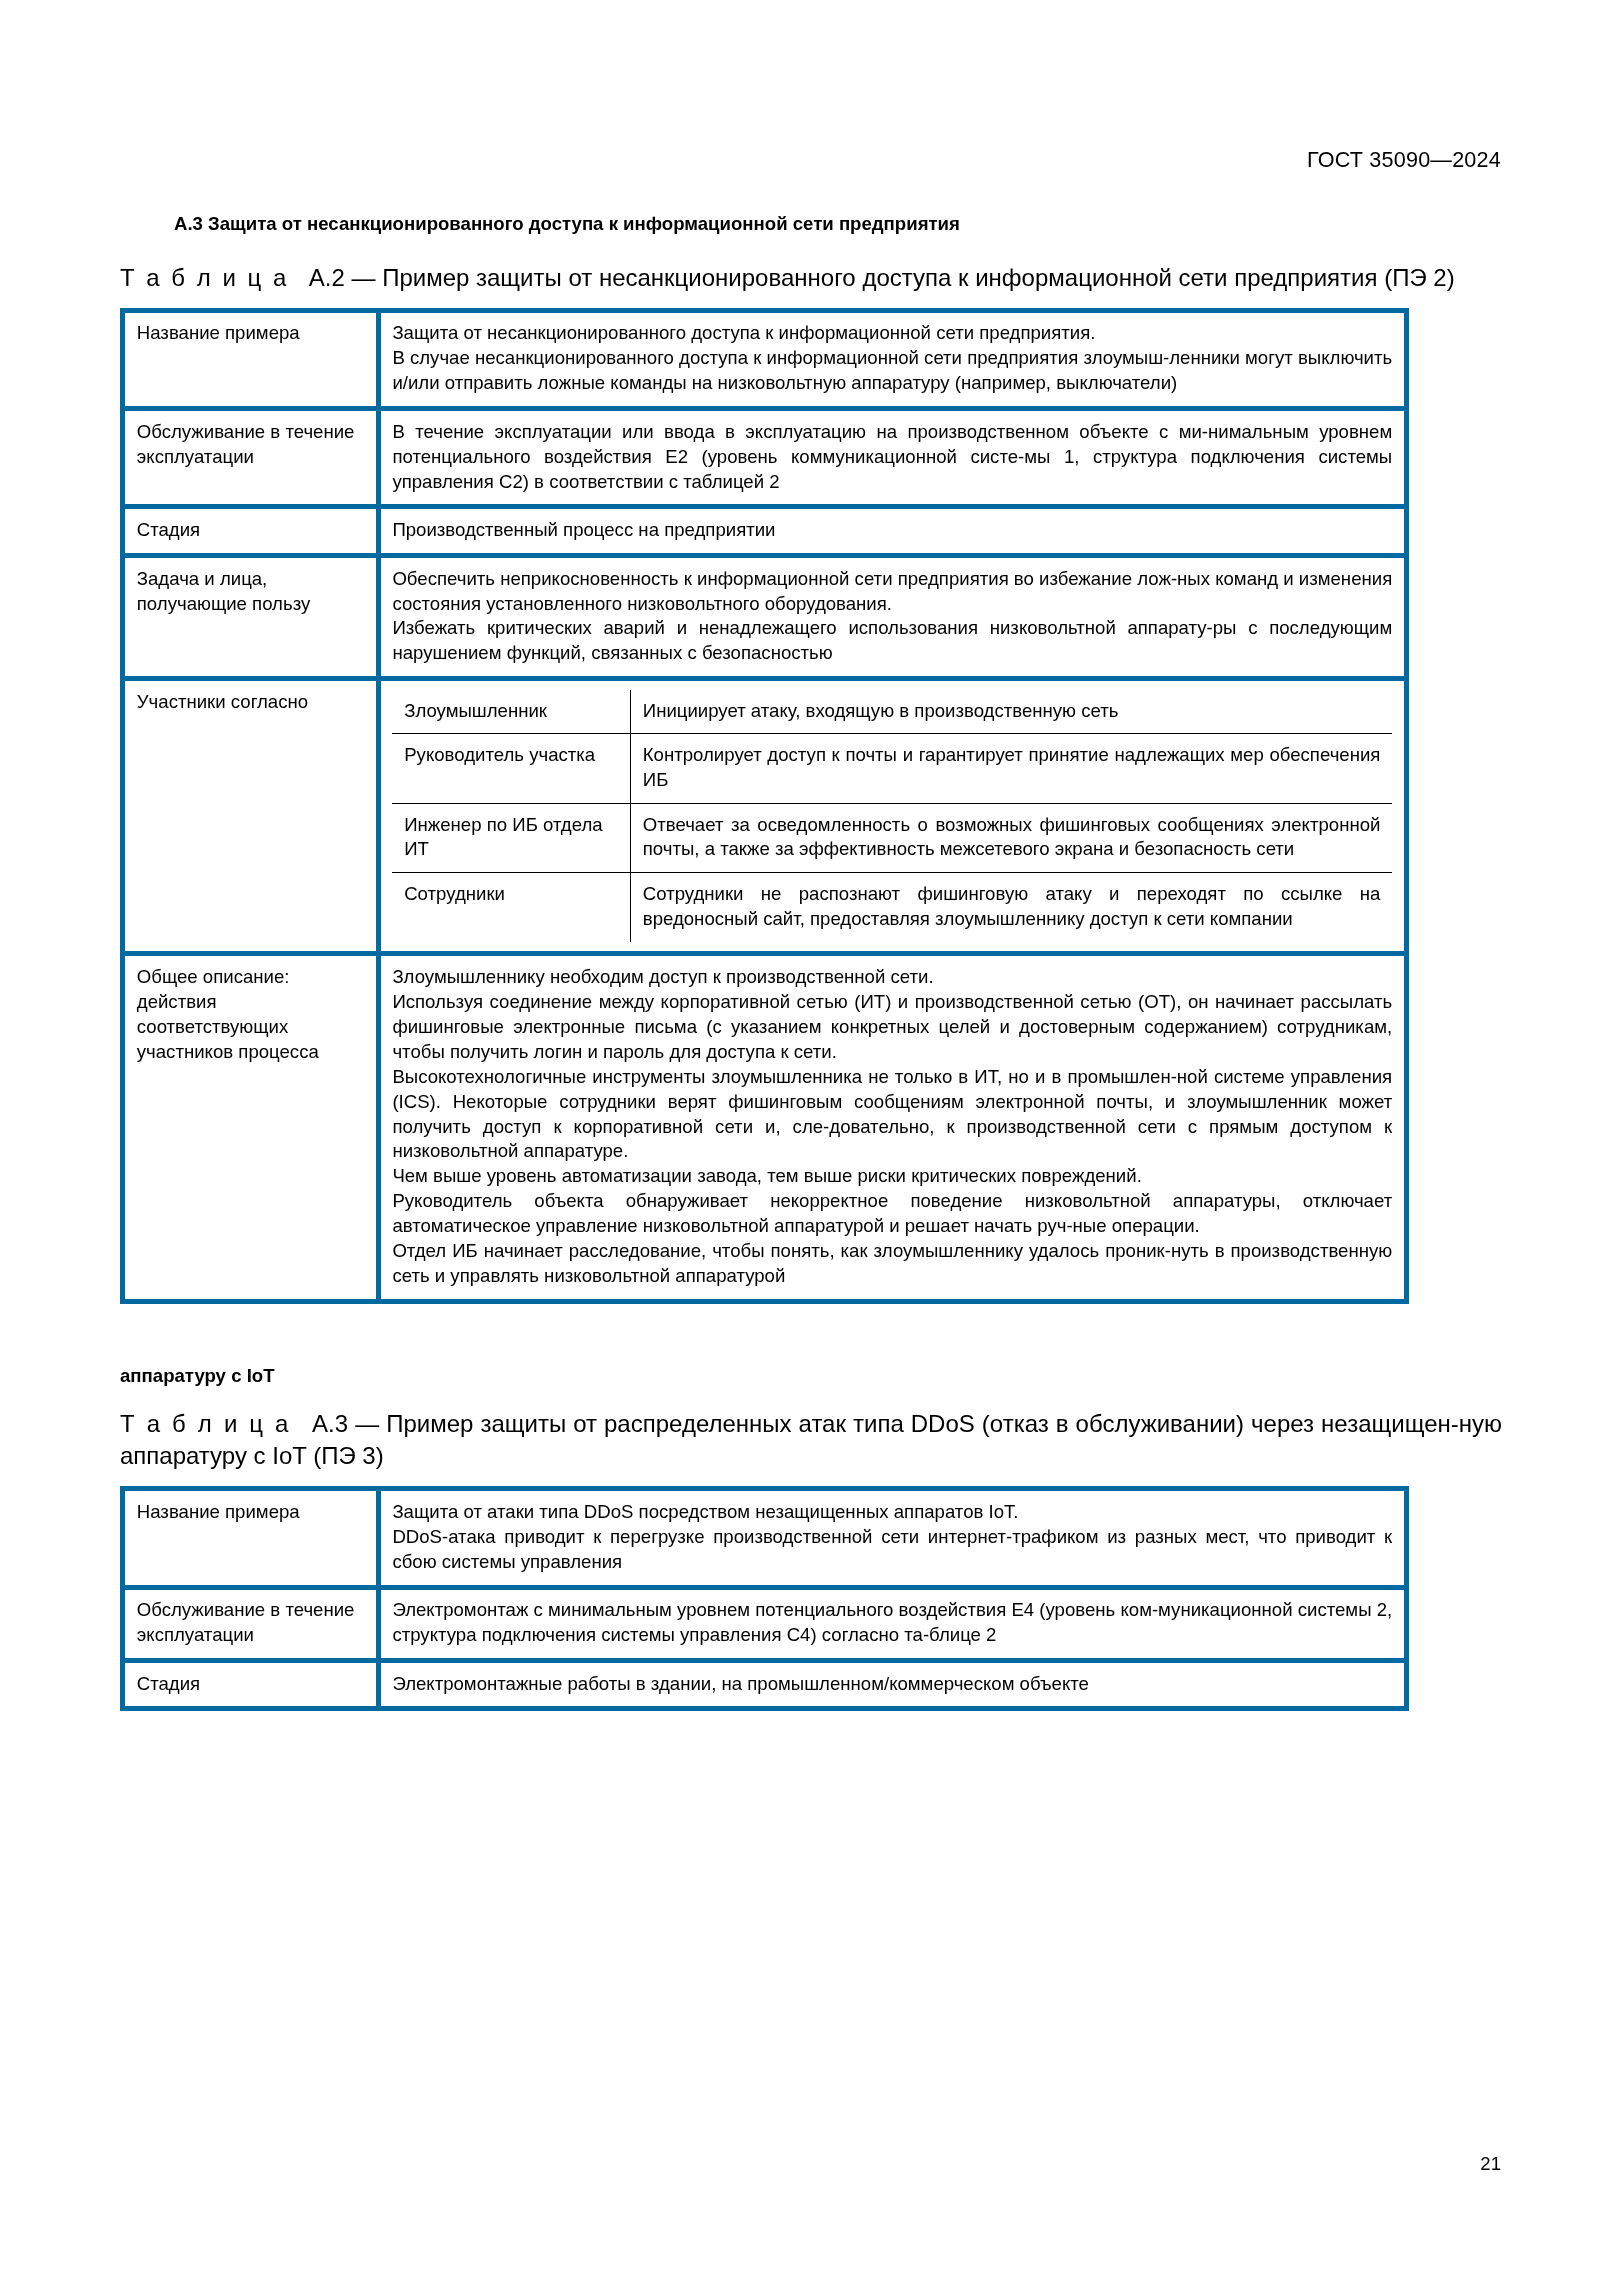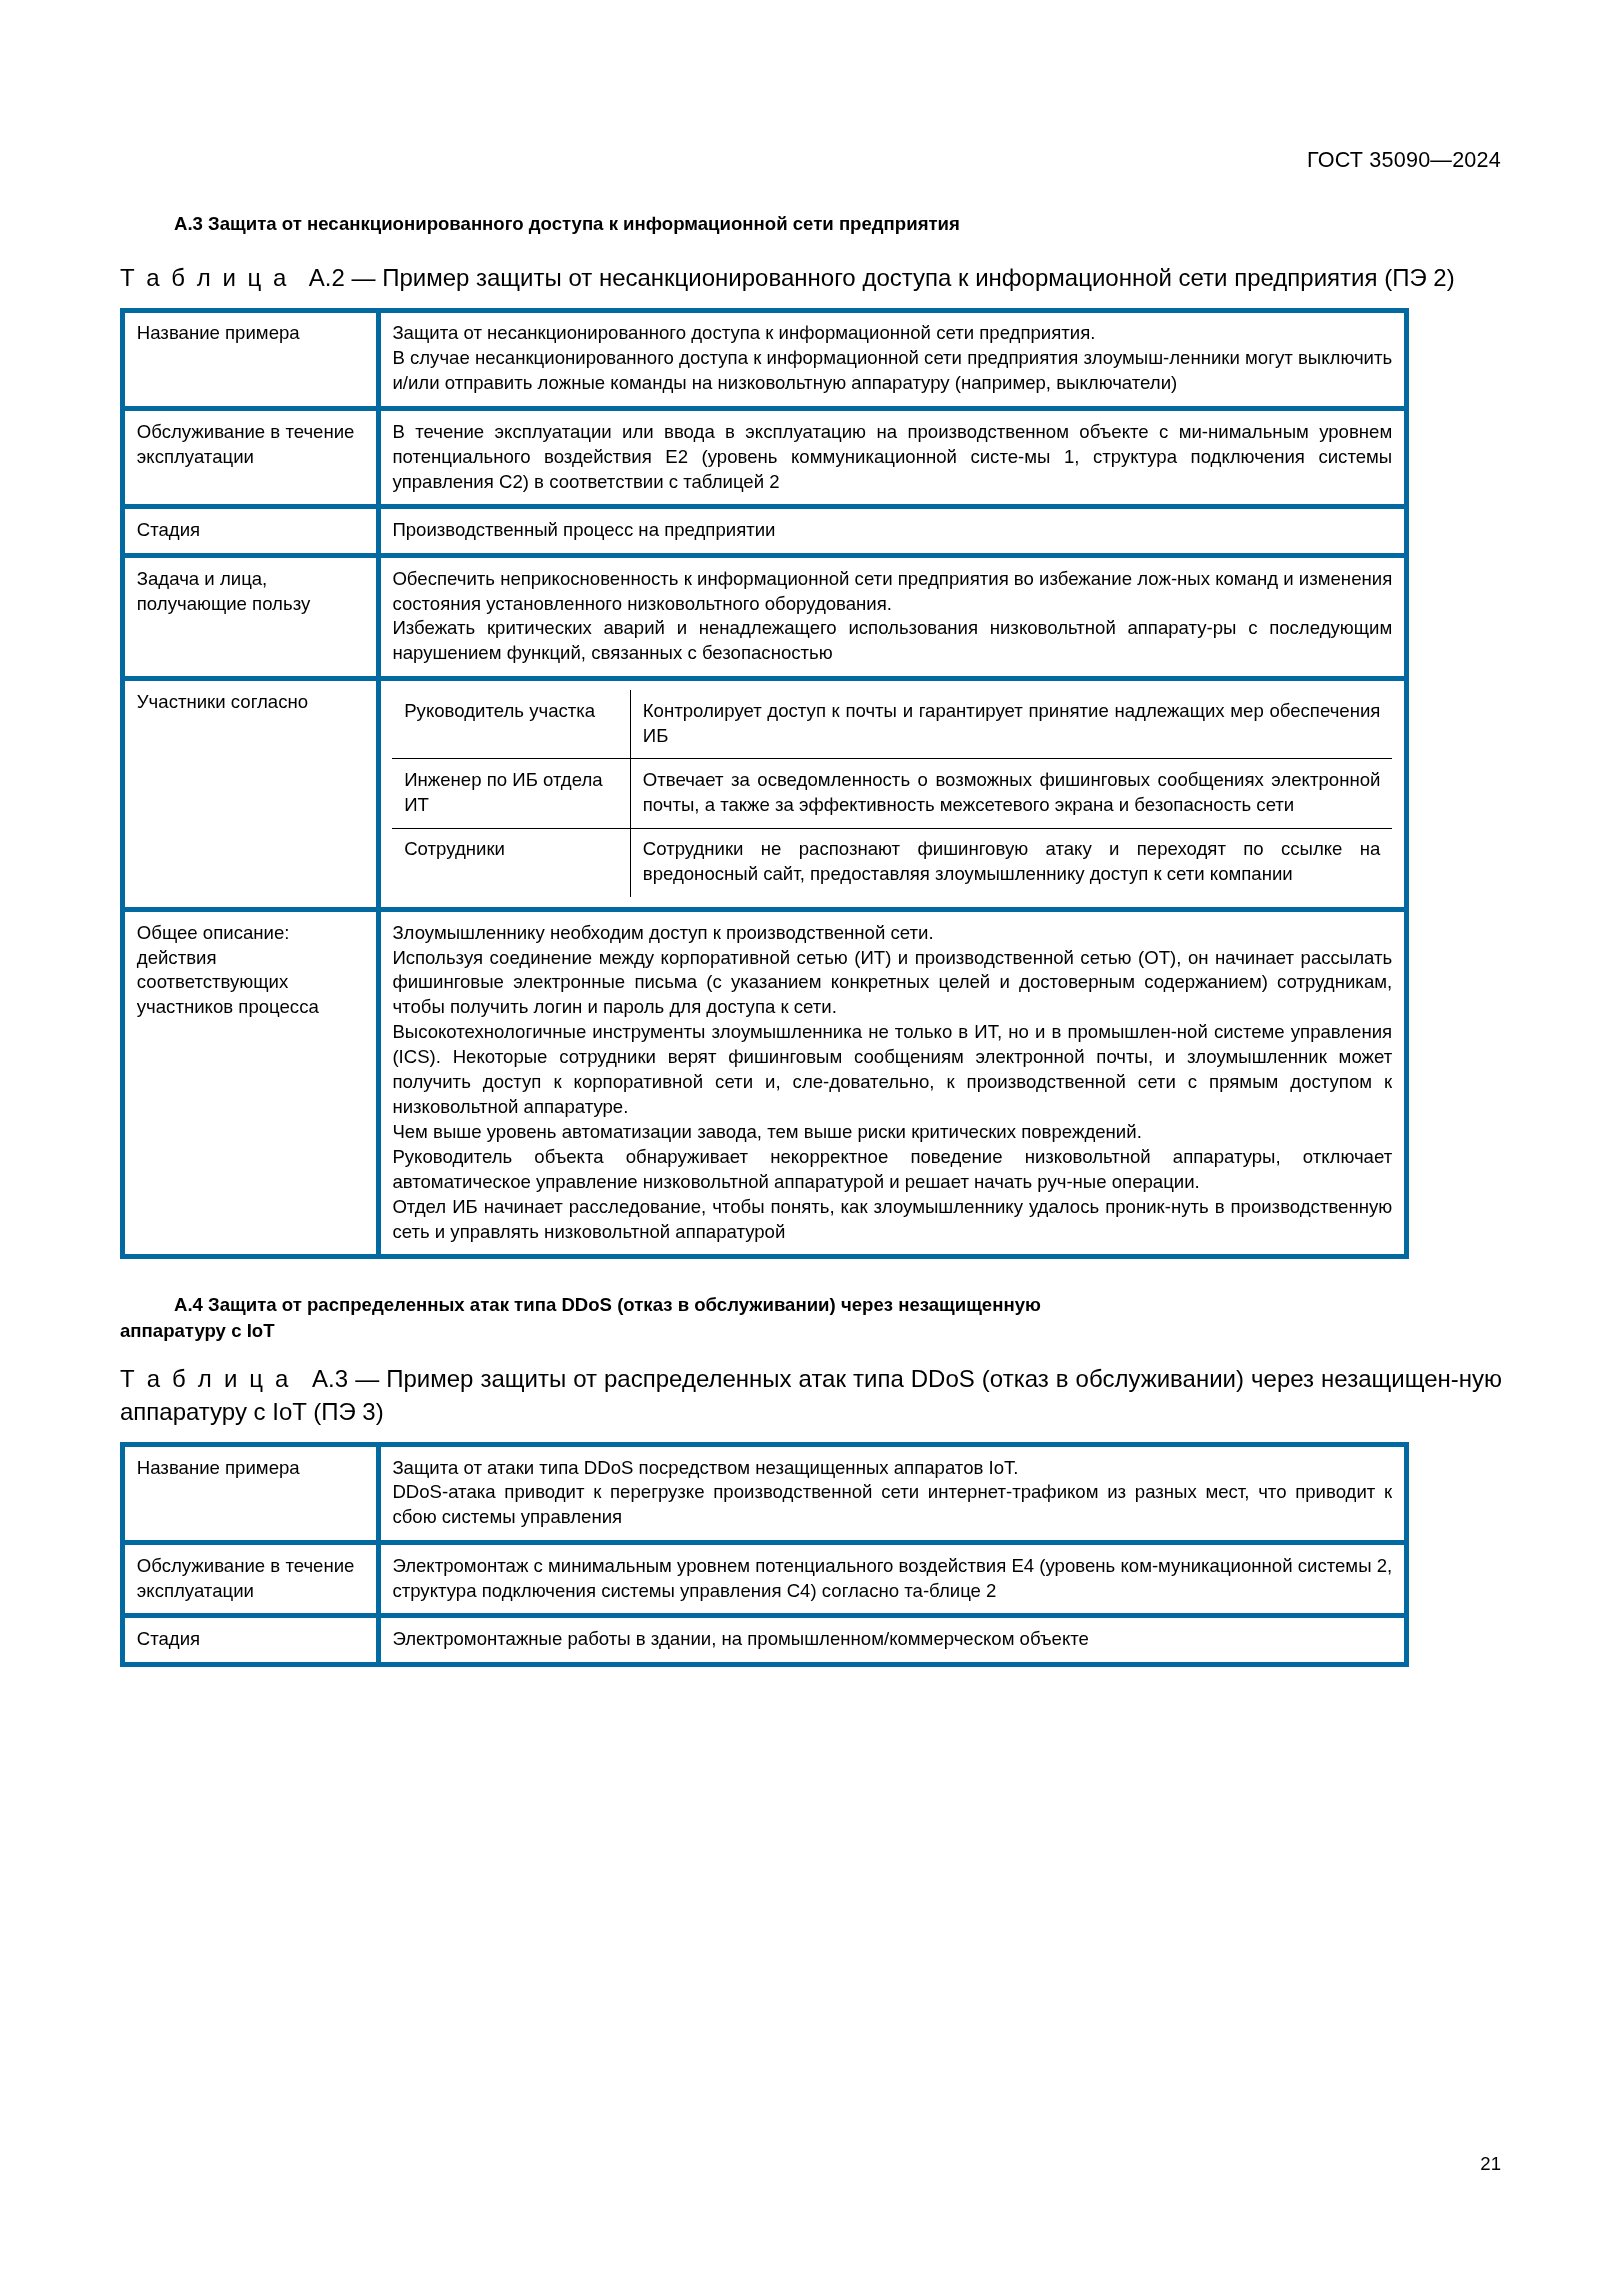--- a/index.html
+++ b/index.html
@@ -163,20 +163,24 @@
               <p>Обеспечить неприкосновенность к информационной сети предприятия во избежание лож-ных команд и изменения состояния установленного низковольтного оборудования.</p>
               <p>Избежать критических аварий и ненадлежащего использования низковольтной аппарату-ры с последующим нарушением функций, связанных с безопасностью</p>
             </td>
           </tr>
           <tr>
             <td class="label">Участники согласно</td>
             <td class="nopad">
               <table class="inner">
                 <tbody>
                   <tr>
+                    <td class="role">Злоумышленник</td>
+                    <td class="desc">Инициирует атаку, входящую в производственную сеть</td>
+                  </tr>
+                  <tr>
                     <td class="role">Руководитель участка</td>
                     <td class="desc">Контролирует доступ к почты и гарантирует принятие надлежащих мер обеспечения ИБ</td>
                   </tr>
                   <tr>
                     <td class="role">Инженер по ИБ отдела ИТ</td>
                     <td class="desc">Отвечает за осведомленность о возможных фишинговых сообщениях электронной почты, а также за эффективность межсетевого экрана и безопасность сети</td>
                   </tr>
                   <tr>
                     <td class="role">Сотрудники</td>
                     <td class="desc">Сотрудники не распознают фишинговую атаку и переходят по ссылке на вредоносный сайт, предоставляя злоумышленнику доступ к сети компании</td>
@@ -194,21 +198,21 @@
               <p>Чем выше уровень автоматизации завода, тем выше риски критических повреждений.</p>
               <p>Руководитель объекта обнаруживает некорректное поведение низковольтной аппаратуры, отключает автоматическое управление низковольтной аппаратурой и решает начать руч-ные операции.</p>
               <p>Отдел ИБ начинает расследование, чтобы понять, как злоумышленнику удалось проник-нуть в производственную сеть и управлять низковольтной аппаратурой</p>
             </td>
           </tr>
         </tbody>
       </table>
     </div>
 
     <div class="h4">
-      <span>А.4 Защита от распределенных атак типа DDoS (отказ в обслуживании) через незащищенную</span><br>
+      <br>
       <span style="display:inline-block; text-indent:0;">аппаратуру с IoT</span>
     </div>
 
     <div class="table-caption cap2">
       <span class="caption-lead">Т а б л и ц а</span>
       &nbsp;&nbsp;<span>А.3 — Пример защиты от распределенных атак типа DDoS (отказ в обслуживании) через незащищен-ную аппаратуру с IoT (ПЭ 3)</span>
     </div>
 
     <div class="tbl-wrap">
       <table class="doc">

